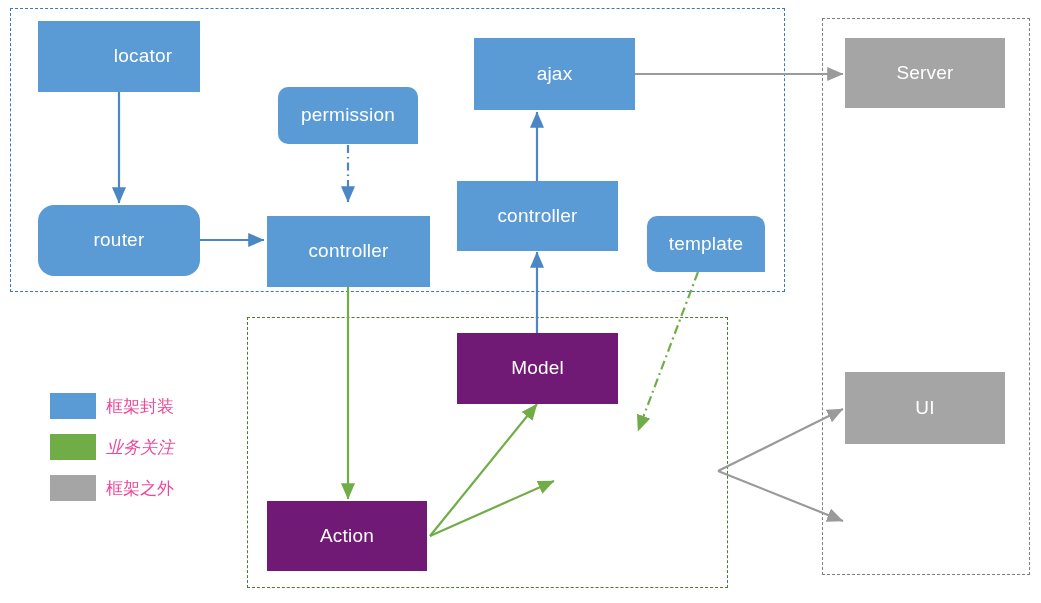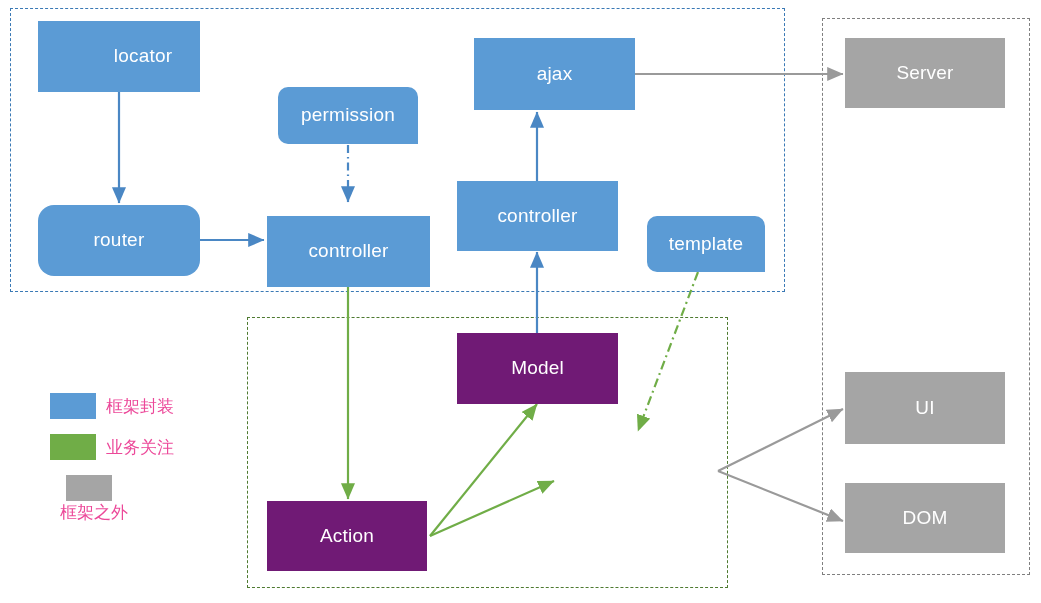--- a/index.html
+++ b/index.html
@@ -172,36 +172,33 @@
 
 
   <div class="node gray" style="left:845px; top:38px; width:160px; height:70px;">
     <span>Server</span>
   </div>
 
   <div class="node gray" style="left:845px; top:360px; width:160px; height:72px;margin-top:12px;">
     <span>UI</span>
   </div>
 
-  <div class="node gray" style="left:845px; top:483px; width:160px; height:70px;">
-    <span>DOM</span>
-  </div>
 
   <div class="legend">
 
     <div class="legend-row" style="top:5px;">
       <span class="legend-swatch blue"></span>
       <span class="legend-label">框架封装</span>
     </div>
 
-    <div class="legend-row" style="top:46px;">
+    <div class="legend-row" style="top:46px;font-style:italic;">
       <span class="legend-swatch green"></span>
       <span class="legend-label">业务关注</span>
     </div>
 
-    <div class="legend-row" style="top:87px;flex-direction:column;">
+    <div class="legend-row" style="top:87px;">
       <span class="legend-swatch gray"></span>
       <span class="legend-label">框架之外</span>
     </div>
 
   </div>
 
 </div>
 
 </body></html>

